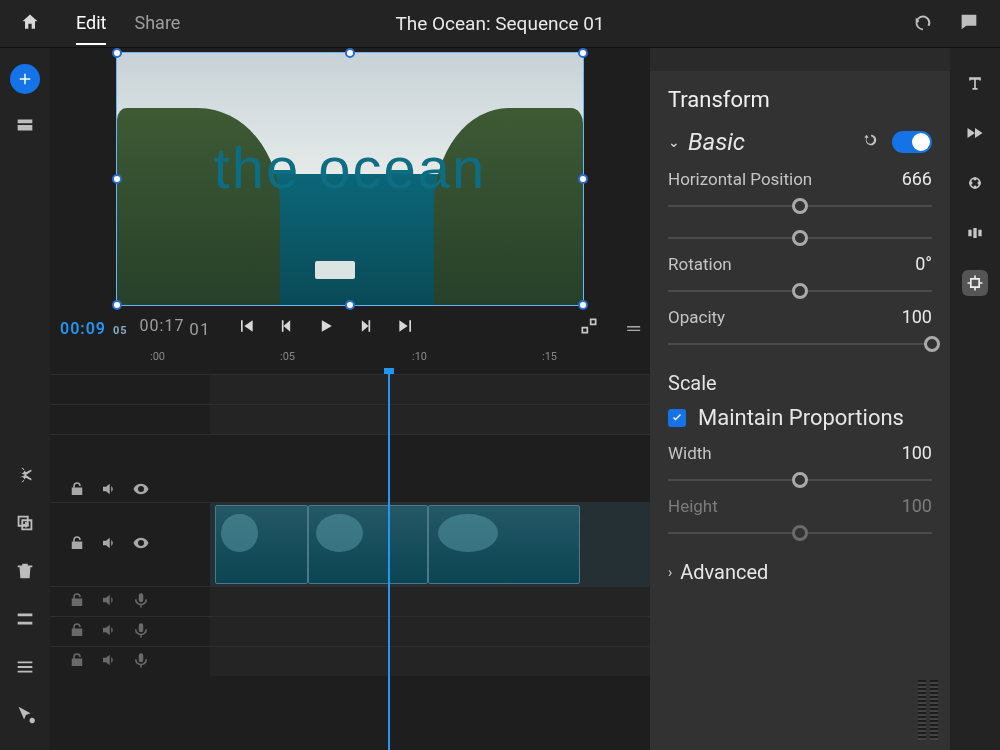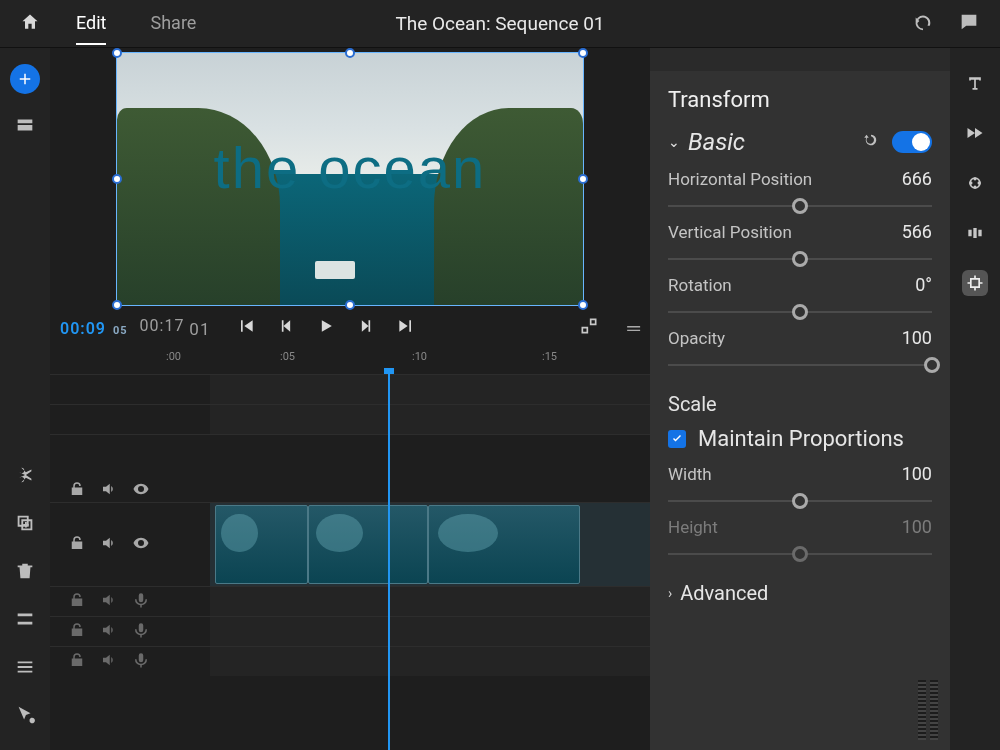--- a/index.html
+++ b/index.html
@@ -1,20 +1,20 @@
 <!DOCTYPE html>
 <html><head>
 <meta charset="utf-8">
 <style>
   * { box-sizing: border-box; margin:0; padding:0; font-family: -apple-system, "Segoe UI", Roboto, Arial, sans-serif; }
   body { width:1000px; height:750px; background:#2a2a2a; color:#d8d8d8; overflow:hidden; position:relative; }
   
   .topbar { height:48px; background:#232323; display:flex; align-items:center; padding:0 20px; border-bottom:1px solid #111; }
   .topbar .home { width:20px; height:20px; fill:#d8d8d8; }
-  .tabs { margin-left:36px; display:flex; gap:44px; }
+  .tabs { margin-left:36px; display:flex; gap:28px; }
   .tab { font-size:18px; color:#9e9e9e; padding:10px 0; border-bottom:2px solid transparent; }
   .tab.active { color:#fff; border-bottom:2px solid #fff; }
   .title { position:absolute; left:0; right:0; text-align:center; font-size:19px; color:#e8e8e8; pointer-events:none; }
   .top-right { margin-left:auto; display:flex; gap:24px; align-items:center; }
   .top-right svg { width:22px; height:22px; fill:#bdbdbd; }
   
   .main { display:flex; height:702px; }
   .leftrail { width:50px; background:#232323; display:flex; flex-direction:column; align-items:center; padding-top:16px; gap:20px; }
   .leftrail .addbtn { width:30px; height:30px; border-radius:50%; background:#1473e6; display:flex; align-items:center; justify-content:center; }
   .leftrail .addbtn svg { width:18px; height:18px; fill:#fff; }
@@ -200,21 +200,21 @@
               <path d="M4 5v14l10-7zM16 5h2v14h-2z"></path>
             </svg></span>
       </div>
       <span class="full"><svg width="20" height="20" viewBox="0 0 24 24" fill="#c8c8c8">
             <path d="M4 14h6v6H4zM14 4h6v6h-6z" fill="none" stroke="#c8c8c8" stroke-width="2"></path>
           </svg></span>
       <span class="eq">═</span>
     </div>
 
     <div class="ruler">
-      <span style="left:116px">:00</span>
+      <span style="left:100px">:00</span>
       <span style="left:230px">:05</span>
       <span style="left:362px">:10</span>
       <span style="left:492px">:15</span>
     </div>
 
     <div class="timeline">
       <div class="playhead"></div>
 
       <div class="track thin alt">
           <div class="trackhead"></div>
@@ -324,24 +324,20 @@
     <div class="param">
         <div class="paramrow">
           <span class="pname">Horizontal Position</span>
           <span class="pval">666</span>
         </div>
         <div class="slider">
           <div class="thumb" style="left:50%"></div>
         </div>
       </div>
     <div class="param">
-        <div class="paramrow">
-          <span class="pname">Vertical Position</span>
-          <span class="pval">566</span>
-        </div>
         <div class="slider">
           <div class="thumb" style="left:50%"></div>
         </div>
       </div>
     <div class="param">
         <div class="paramrow">
           <span class="pname">Rotation</span>
           <span class="pval">0°</span>
         </div>
         <div class="slider">

